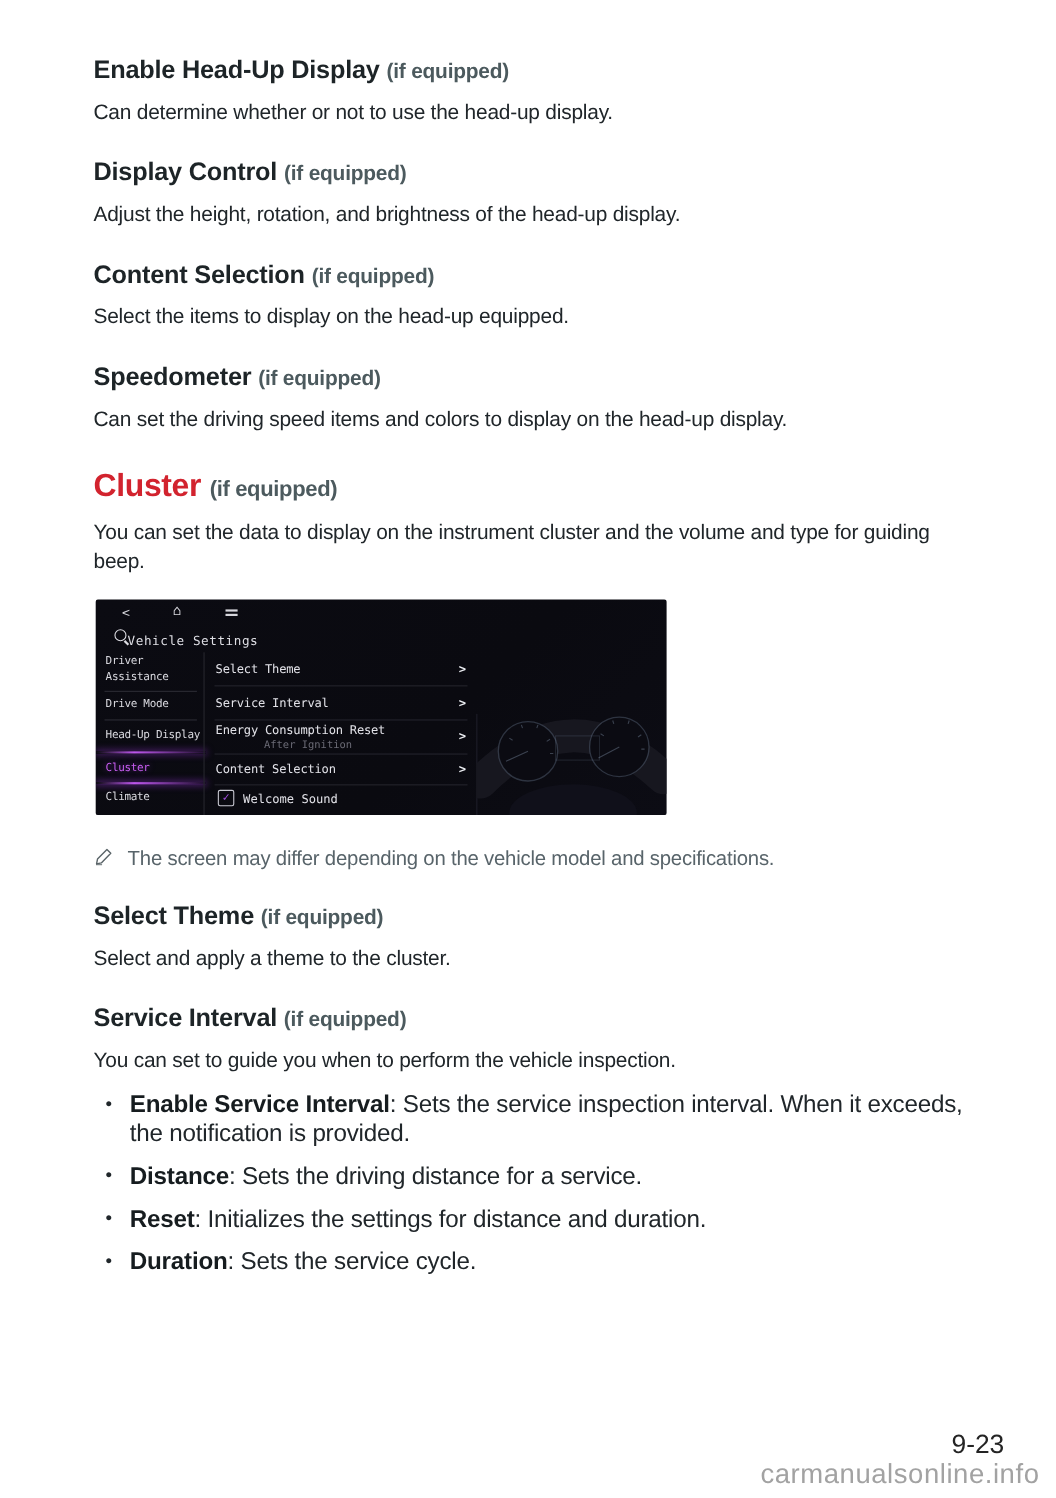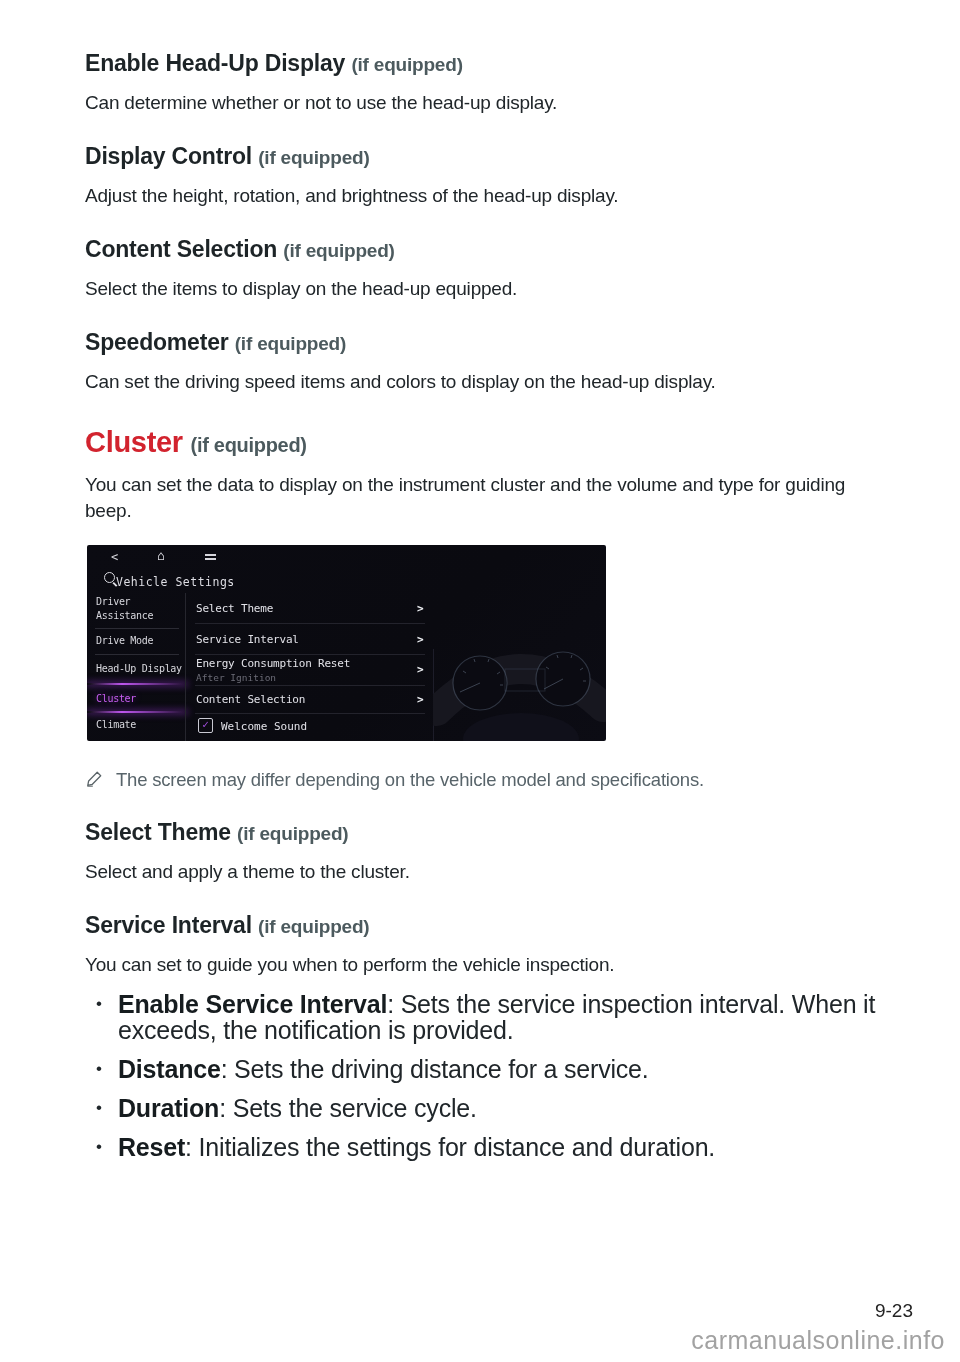--- a/index.html
+++ b/index.html
@@ -46,25 +46,25 @@
   .chev{left:330px;font-size:11px;font-weight:bold;color:#eef0f4;}
   .cbox{left:111px;width:13px;height:13px;border:1.5px solid #c9c9d2;border-radius:2px;
     color:#a44fe0;font-size:11px;line-height:12px;text-align:center;font-weight:bold;}
   .cb-label{left:134px;font-size:11px;color:#e2e2e8;}
 
   
   .note{display:flex;align-items:flex-start;margin:26px 0 0 0;color:#58646a;font-size:18.5px;line-height:25px;letter-spacing:-0.2px;}
   .note svg{flex:0 0 auto;margin:3px 13px 0 1px;}
 
   ul.blist{list-style:none;margin:4px 0 0 0;padding:0;}
-  ul.blist li{position:relative;padding-left:33px;font-size:25px;line-height:26px;margin-top:13px;letter-spacing:-0.2px;}
+  ul.blist li{position:relative;padding-left:33px;font-size:22px;line-height:26px;margin-top:13px;letter-spacing:-0.2px;}
   ul.blist li::before{content:"\2022";position:absolute;left:11px;top:0;color:#20262a;font-size:17px;}
   ul.blist b{color:#161c1f;}
 
-  .page-num{position:absolute;right:47px;top:1300px;font-size:19px;color:#242424;}
+  .page-num{position:absolute;right:47px;top:1300px;font-size:24px;color:#242424;}
   .watermark{position:absolute;right:15px;top:1326px;font-size:25px;color:#a2a2a2;letter-spacing:0.5px;}
 </style>
 </head>
 <body>
 
 <div class="content">
 
   <h3 class="sec first"><span>Enable Head-Up Display</span> <span class="eq">(if equipped)</span></h3>
   <p class="body">Can determine whether or not to use the head-up display.</p>
 
@@ -104,21 +104,21 @@
 
     <div class="abs mi-label" style="top:57px;">Select Theme</div>
     <span class="abs chev" style="top:57px;">&gt;</span>
     <div class="abs mi-div" style="top:78px;"></div>
 
     <div class="abs mi-label" style="top:88px;">Service Interval</div>
     <span class="abs chev" style="top:88px;">&gt;</span>
     <div class="abs mi-div" style="top:109px;"></div>
 
     <div class="abs mi-label" style="top:112px;">Energy Consumption Reset</div>
-    <div class="abs mi-sub" style="top:127px;">After Ignition</div>
+    <div class="abs mi-sub" style="top:127px;margin-left:44px;">After Ignition</div>
     <span class="abs chev" style="top:118px;">&gt;</span>
     <div class="abs mi-div" style="top:140px;"></div>
 
     <div class="abs mi-label" style="top:148px;">Content Selection</div>
     <span class="abs chev" style="top:148px;">&gt;</span>
     <div class="abs mi-div" style="top:168px;"></div>
 
     <span class="abs cbox" style="top:173px;">✓</span>
     <div class="abs cb-label" style="top:175px;">Welcome Sound</div>
 
@@ -155,20 +155,20 @@
 
   <h3 class="sec"><span>Select Theme</span> <span class="eq">(if equipped)</span></h3>
   <p class="body">Select and apply a theme to the cluster.</p>
 
   <h3 class="sec"><span>Service Interval</span> <span class="eq">(if equipped)</span></h3>
   <p class="body">You can set to guide you when to perform the vehicle inspection.</p>
 
   <ul class="blist">
     <li><b>Enable Service Interval</b><span>: Sets the service inspection interval. When it exceeds, the notification is provided.</span></li>
     <li><b>Distance</b><span>: Sets the driving distance for a service.</span></li>
+    <li><b>Reset</b><span>: Initializes the settings for distance and duration.</span></li>
     <li><b>Duration</b><span>: Sets the service cycle.</span></li>
-    <li><b>Reset</b><span>: Initializes the settings for distance and duration.</span></li>
   </ul>
 
 </div>
 
 <div class="page-num">9-23</div>
 <div class="watermark">carmanualsonline.info</div>
 
 </body></html>

